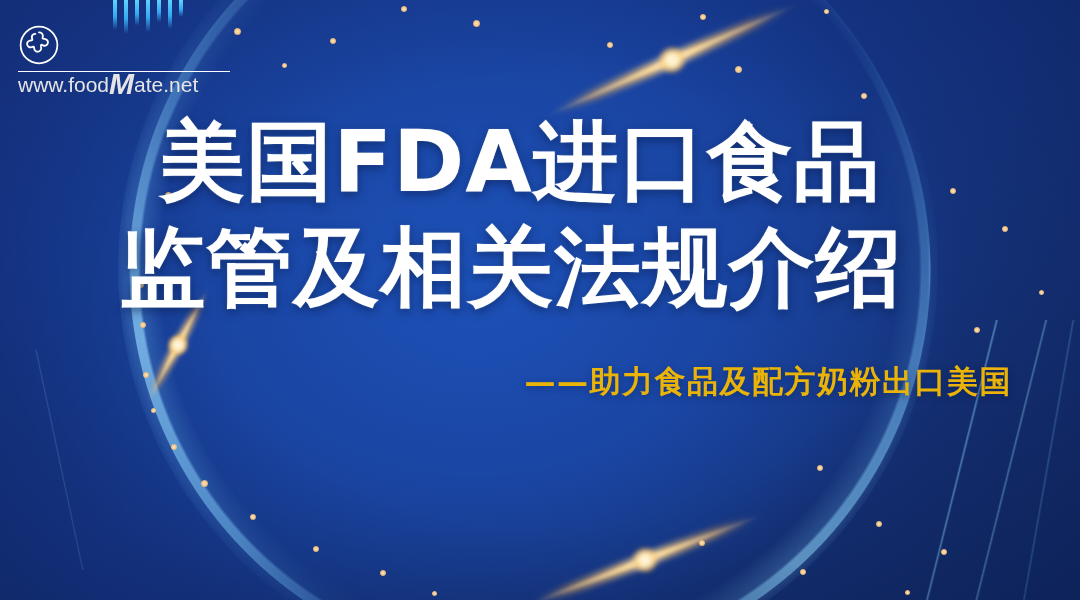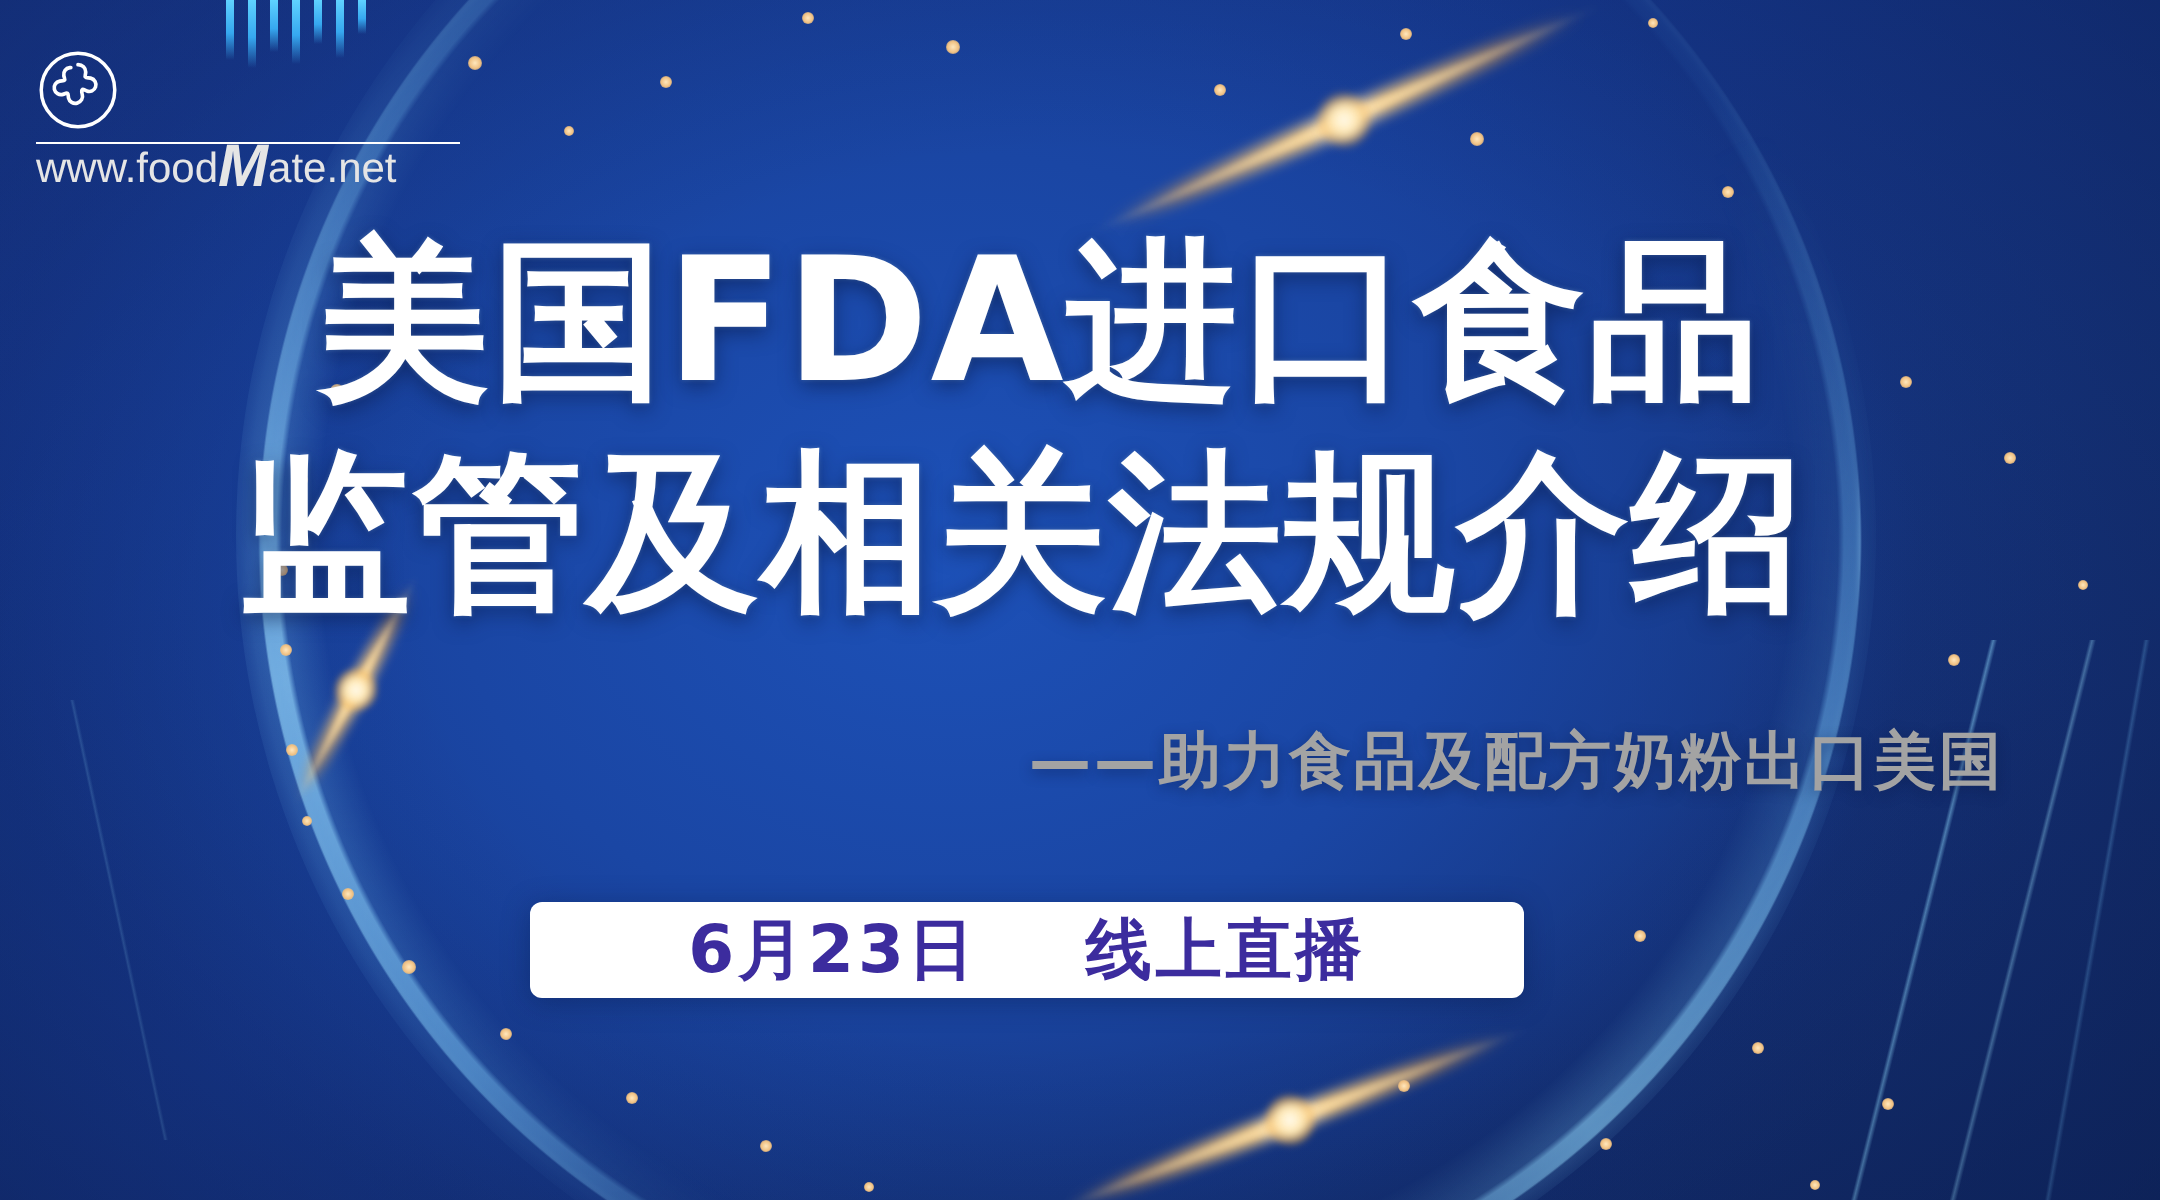--- a/index.html
+++ b/index.html
@@ -231,23 +231,23 @@
     text-shadow:
       0 3px 10px rgba(8,24,70,0.55),
       0 0 2px rgba(170,215,255,0.35);
     white-space: nowrap;
   }
   .title-line.l1 { margin-left: -4px; }
   .title-line.l2 { margin-left: -22px; margin-top: -8px; }
 
   .subtitle {
     position: absolute;
-    right: 78px;
+    right: 68px;
     top: 366px;
-    color: #a3a3a3;
+    color: #eab308;
     font-size: 31px;
     font-weight: bold;
     letter-spacing: 1.5px;
     line-height: 1;
     font-family: "DejaVu Sans", "Liberation Sans", sans-serif;
     text-shadow: 0 2px 7px rgba(8,24,70,0.45);
     white-space: nowrap;
   }
 
   
@@ -362,17 +362,14 @@
     <div class="logo-url"><span>www.food</span><span class="big-m">M</span><span>ate.net</span></div>
   </div>
 
   <div class="headline">
     <div class="title-line l1">美国FDA进口食品</div>
     <div class="title-line l2">监管及相关法规介绍</div>
   </div>
 
   <div class="subtitle">——助力食品及配方奶粉出口美国</div>
 
-  <div class="badge">
-    <span class="badge-text">6月23日    线上直播</span>
-  </div>
 
 </div>
 
 </body></html>

